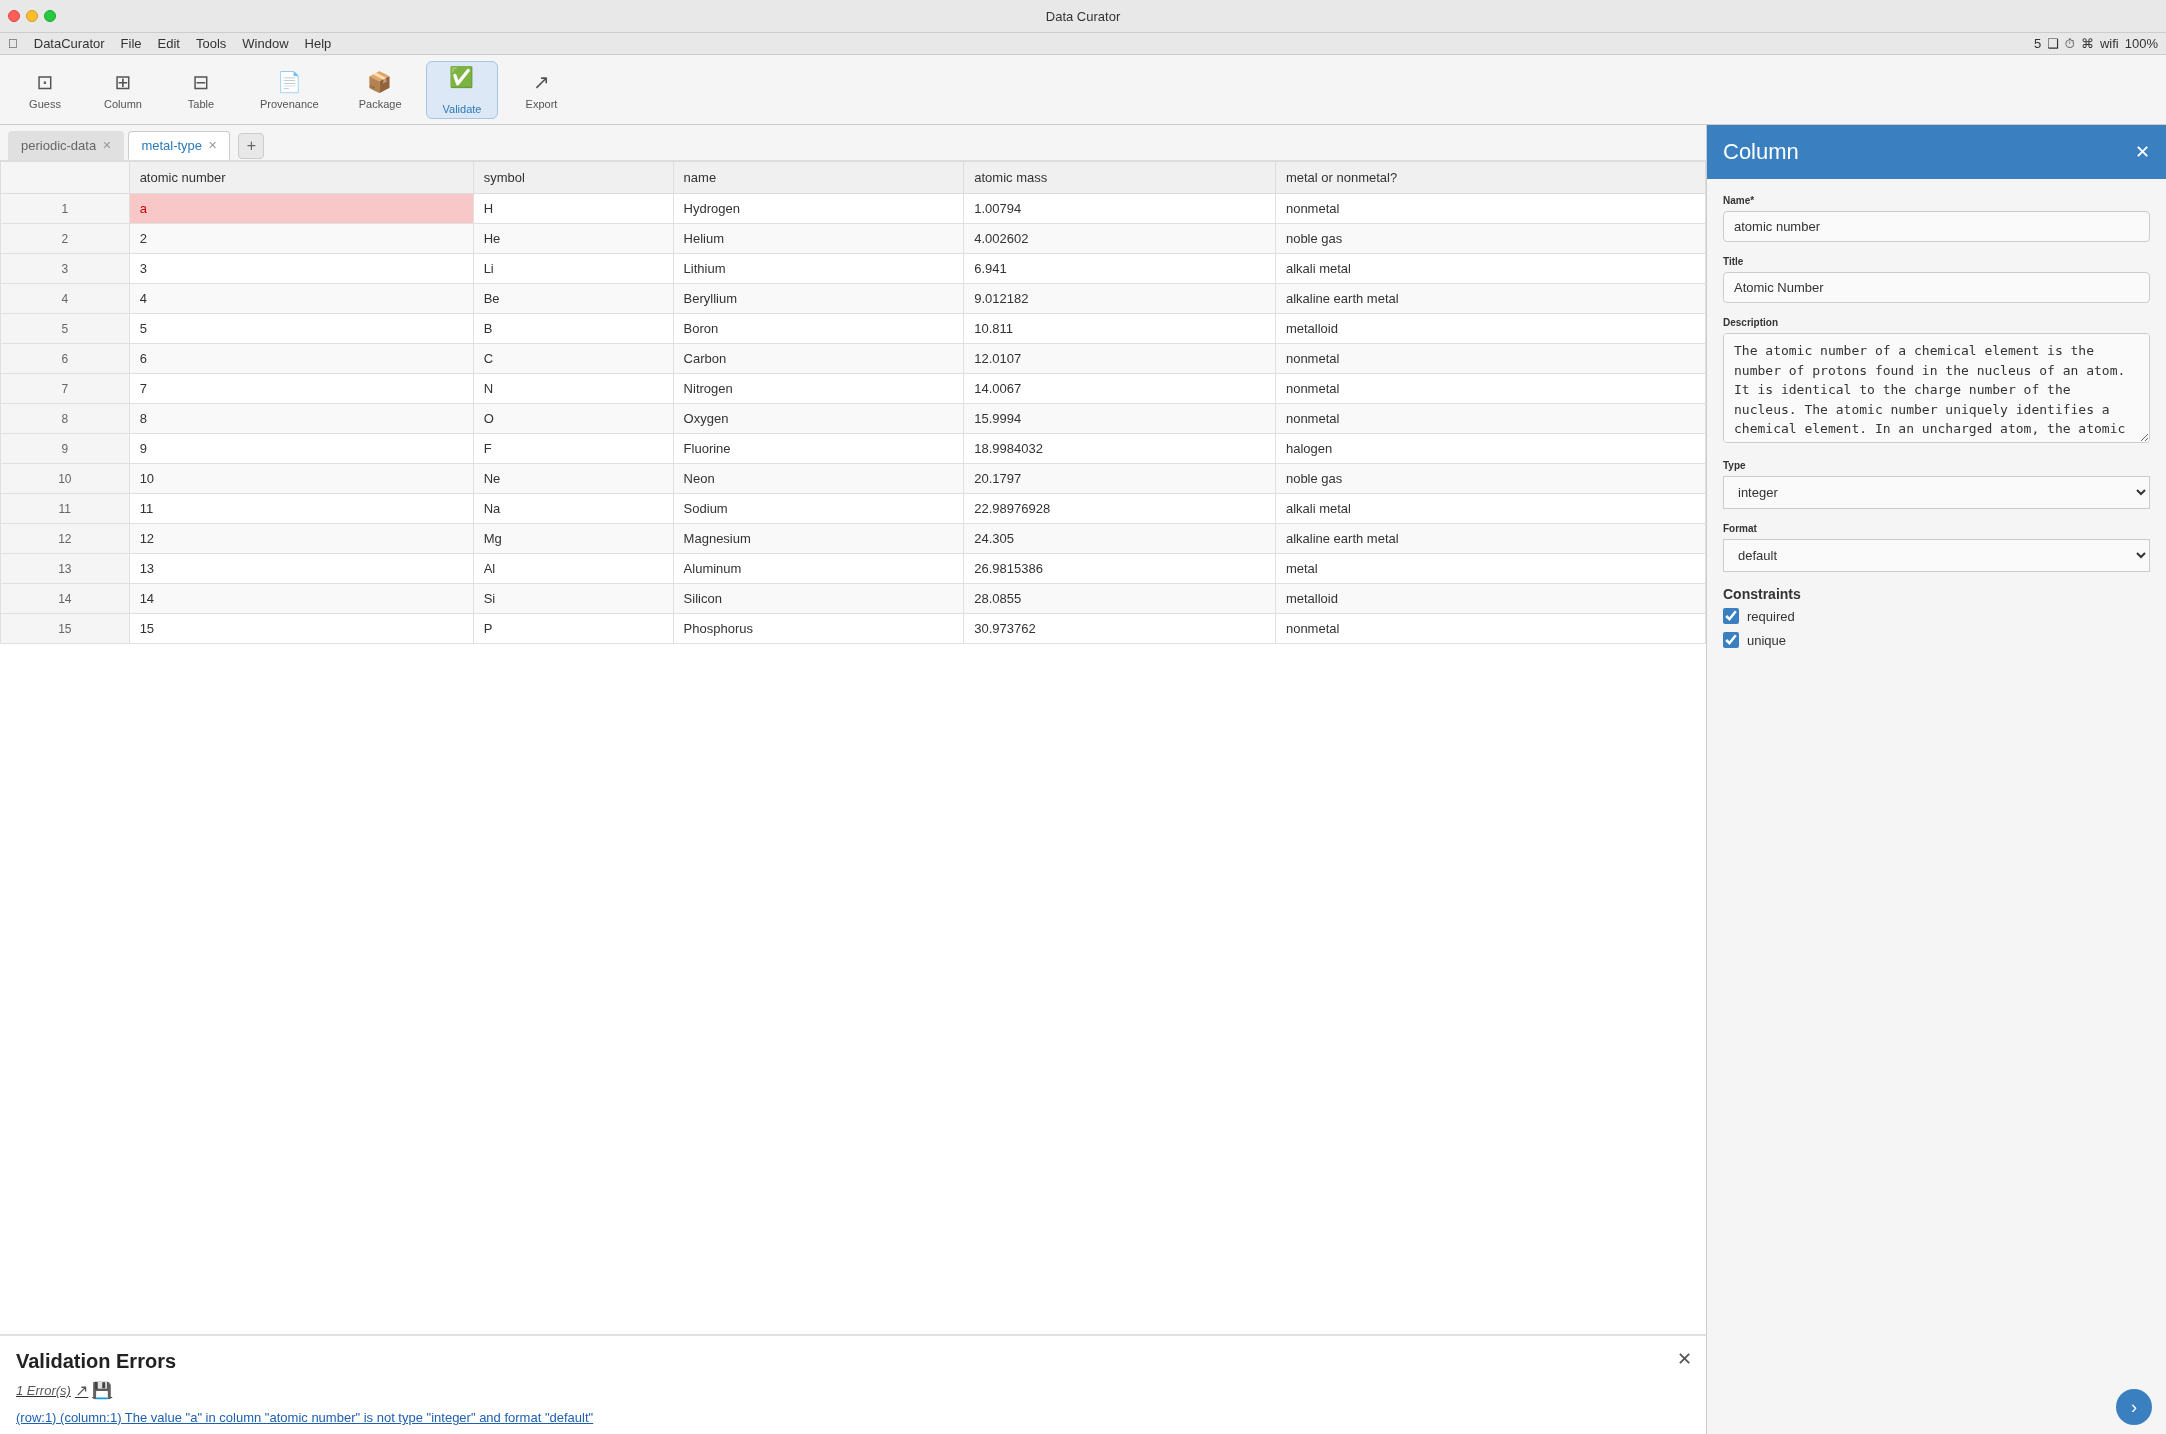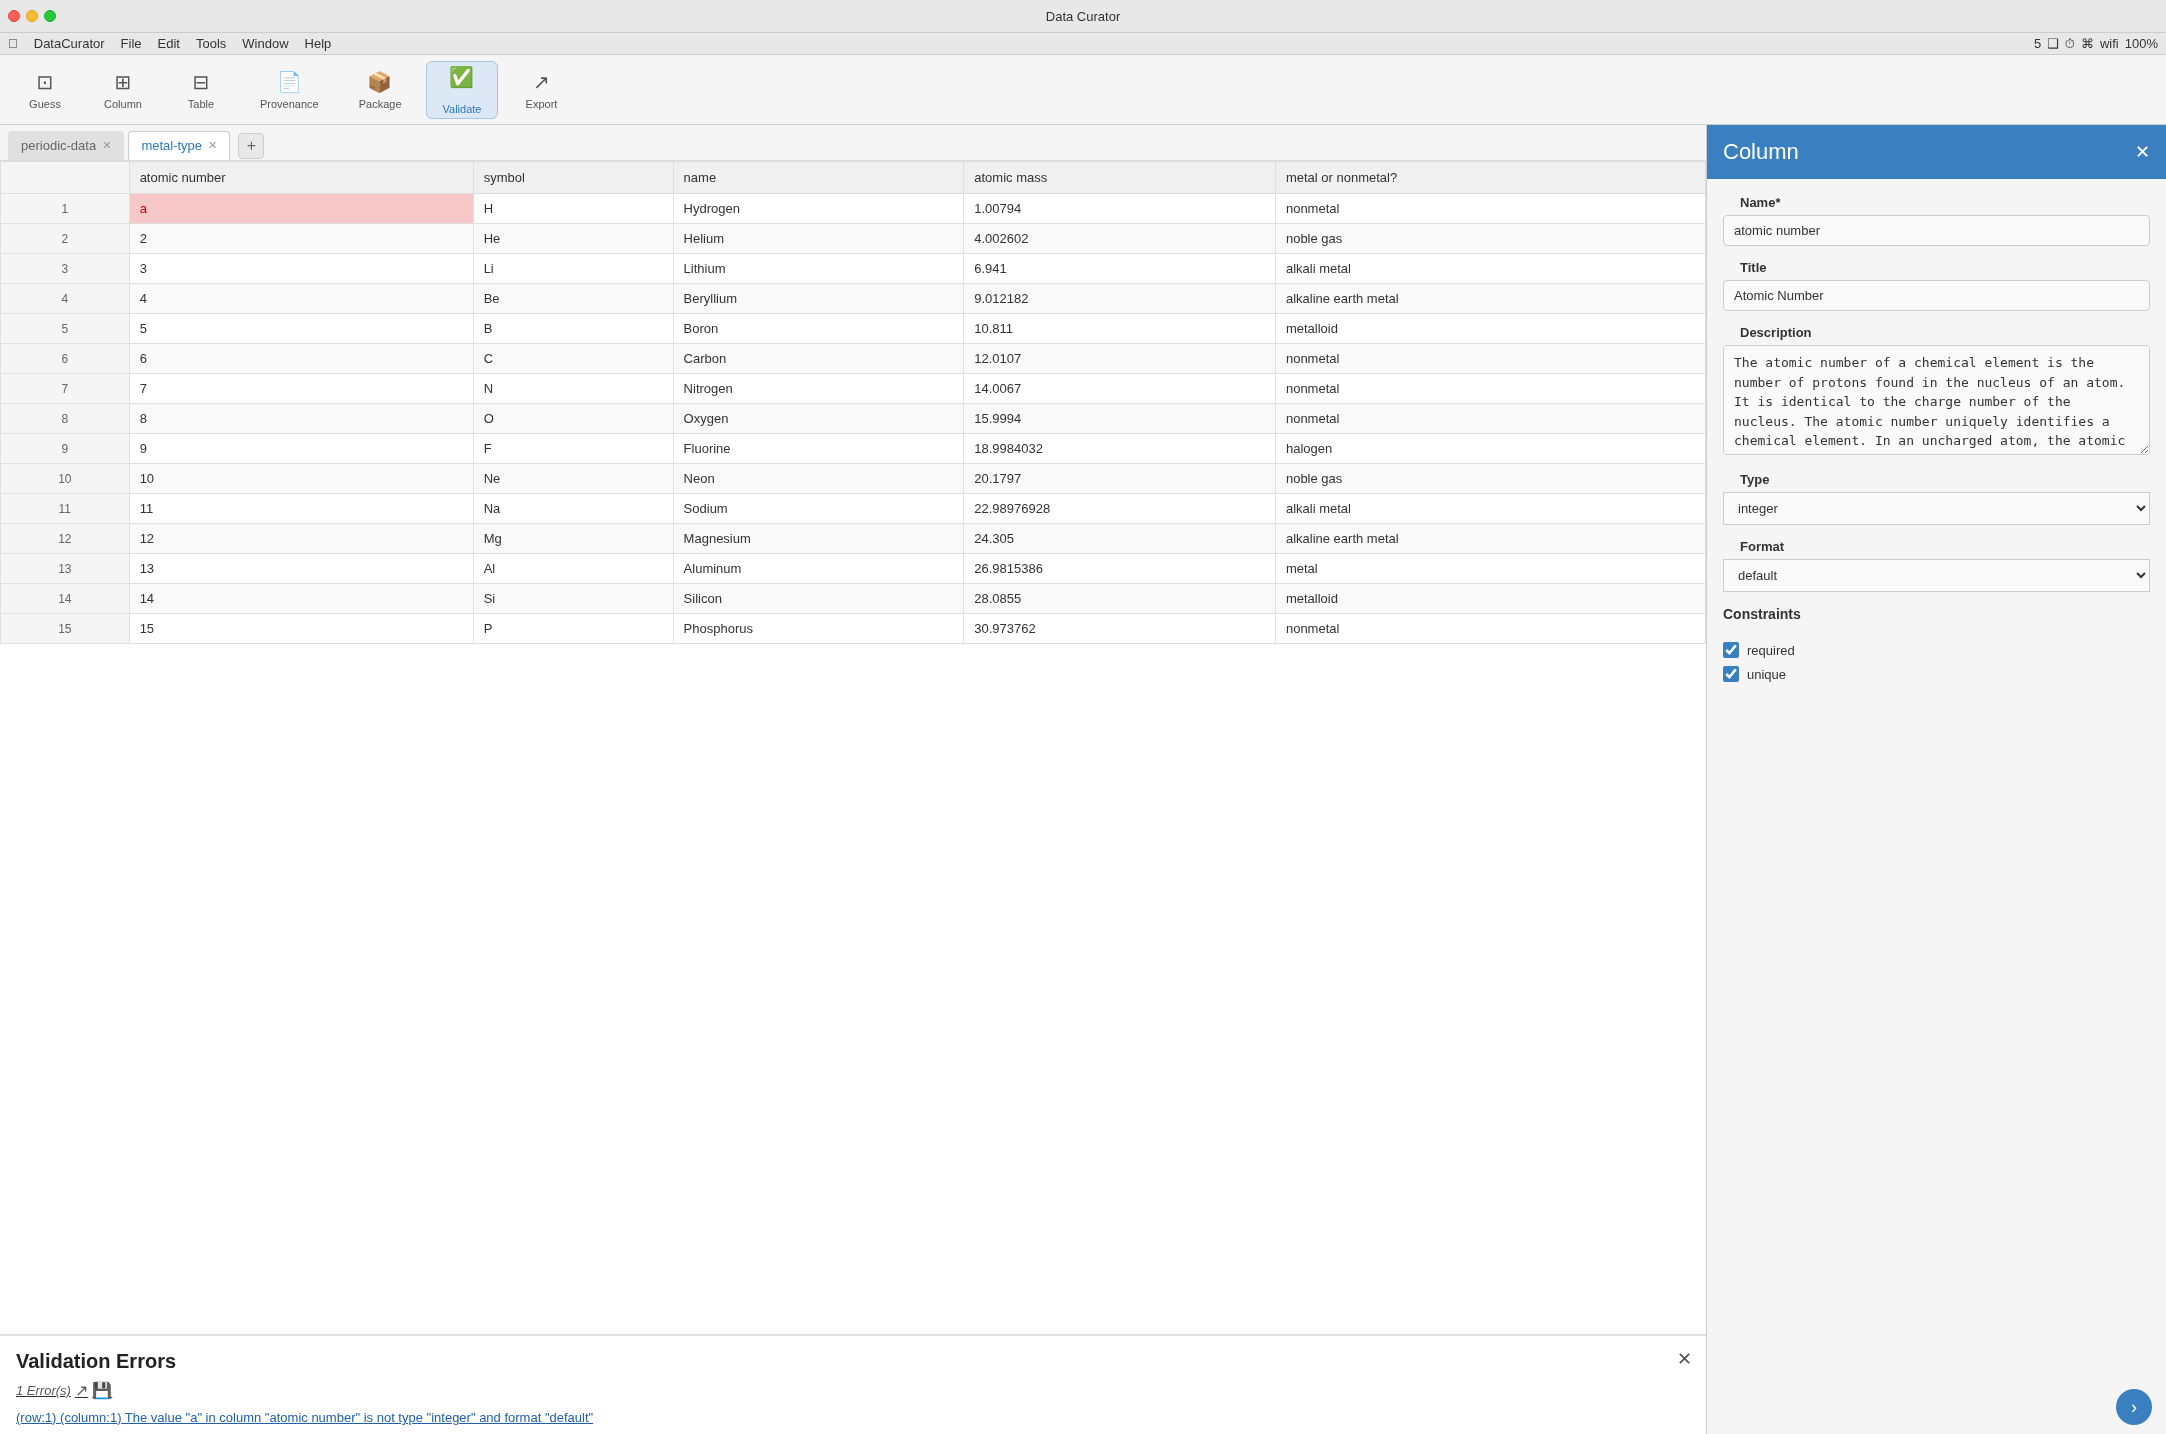--- a/index.html
+++ b/index.html
@@ -279,25 +279,24 @@
     }
     .panel-body {
       flex: 1;
       overflow-y: auto;
       padding: 16px;
     }
     .field-group {
       margin-bottom: 14px;
     }
     .field-label {
-      font-size: 13px;
+      font-size: 10px;
       font-weight: 600;
       color: #333;
       margin-bottom: 5px;
-      margin-left: 17px;
     }
     .field-input {
       width: 100%;
       padding: 7px 10px;
       border: 1px solid #ccc;
       border-radius: 4px;
       font-size: 13px;
       background: #fafafa;
       color: #333;
     }
@@ -320,21 +319,21 @@
       border-radius: 0;
       font-size: 13px;
       background: #fafafa;
       color: #333;
       appearance: auto;
     }
     .section-title {
       font-size: 14px;
       font-weight: 700;
       color: #333;
-      margin-bottom: 20px;
+      margin-bottom: 6px;
     }
     .constraint-row {
       display: flex;
       align-items: center;
       gap: 8px;
       margin-bottom: 8px;
     }
     .constraint-checkbox {
       width: 16px;
       height: 16px;

